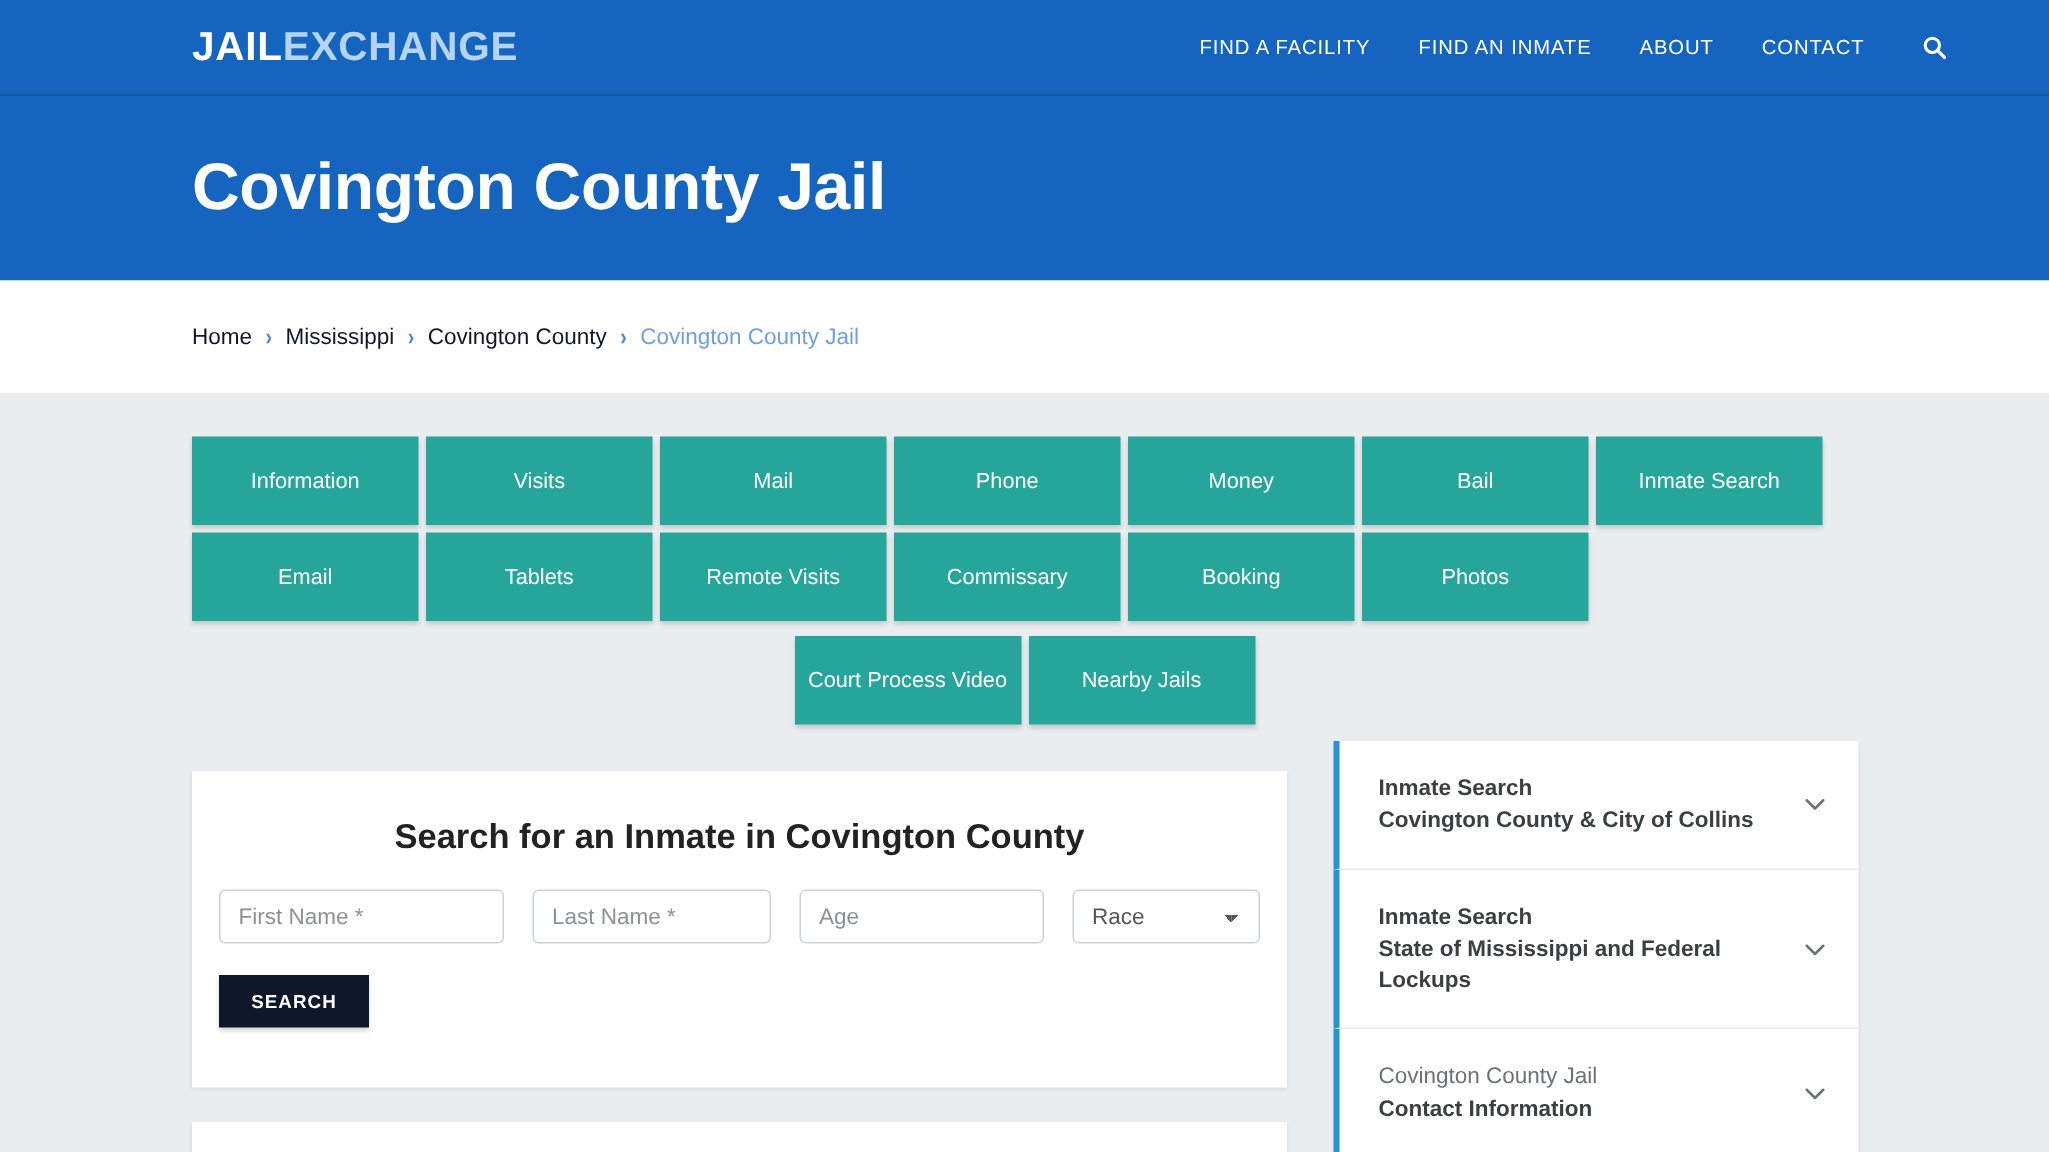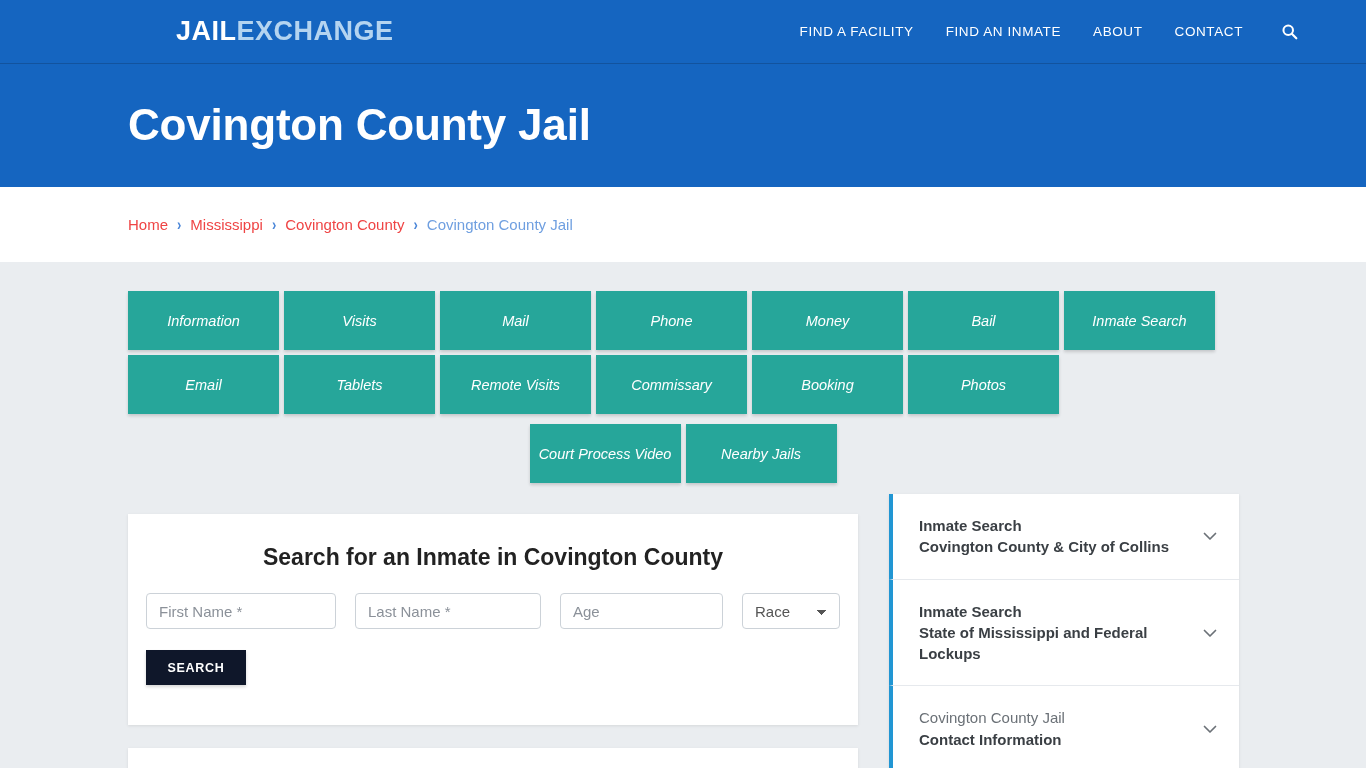--- a/index.html
+++ b/index.html
@@ -29,21 +29,21 @@
   }
 
   .brand {
     font-size: 27px;
     font-weight: bold;
     letter-spacing: 0.5px;
     line-height: 1;
     white-space: nowrap;
     cursor: pointer;
   }
-  .brand .b-jail { color: #ffffff; margin-left: 48px; }
+  .brand .b-jail { color: #ffffff; }
   .brand .b-exch { color: #b4d4f0; }
 
   .nav-links {
     margin-left: auto;
     display: flex;
     align-items: center;
     gap: 32px;
     padding-right: 68px;
   }
 
@@ -91,21 +91,21 @@
     align-items: center;
     padding: 0 128px;
   }
 
   .breadcrumb {
     display: flex;
     align-items: center;
     font-size: 15px;
   }
   .crumb {
-    color: #ef4444;
+    color: #0f172a;
     text-decoration: none;
     cursor: pointer;
     white-space: nowrap;
   }
   .crumb.current { color: #6f9fe0; cursor: default; }
   .crumb-sep {
     color: #4a86d8;
     margin: 0 9px;
     font-size: 13px;
     font-weight: bold;
@@ -134,21 +134,20 @@
     font-size: 14.5px;
     display: flex;
     align-items: center;
     justify-content: center;
     border: none;
     cursor: pointer;
     box-shadow: 0 2px 3px rgba(0,0,0,0.16);
     font-family: "Liberation Sans", sans-serif;
     white-space: nowrap;
     overflow: visible;
-    font-style: italic;
   }
   .btn-row-3 {
     display: flex;
     gap: 5px;
     justify-content: center;
     margin-top: 5px;
     width: 100%;
   }
 
   
@@ -188,21 +187,21 @@
     border-radius: 4px;
     padding: 0 12px;
     font-size: 15px;
     color: #555;
     font-family: "Liberation Sans", sans-serif;
     background: #fff;
     outline: none;
   }
   .field::placeholder { color: #8b9199; }
   .f-first { width: 190px; }
-  .f-last  { width: 186px; }
+  .f-last  { width: 159px; }
   .f-age   { width: 163px; }
   .f-race  {
     width: 163px;
     appearance: none;
     -webkit-appearance: none;
     background-image:
       linear-gradient(45deg, transparent 50%, #555 50%),
       linear-gradient(135deg, #555 50%, transparent 50%);
     background-position:
       calc(100% - 18px) 16px,

